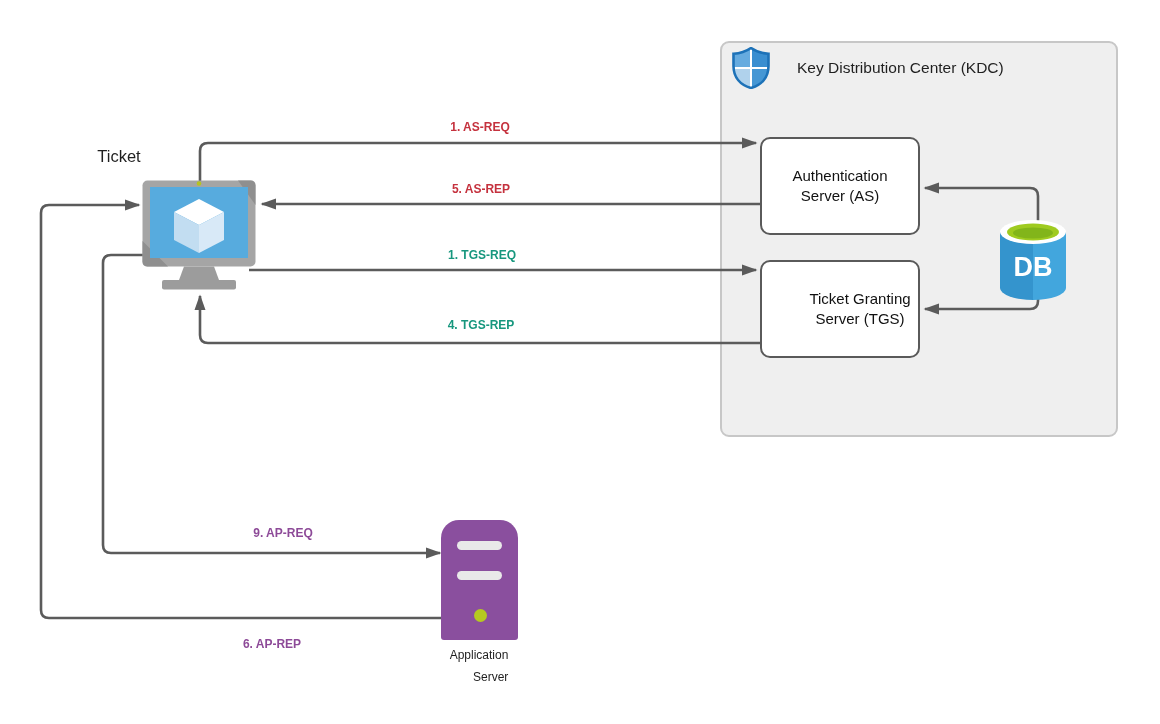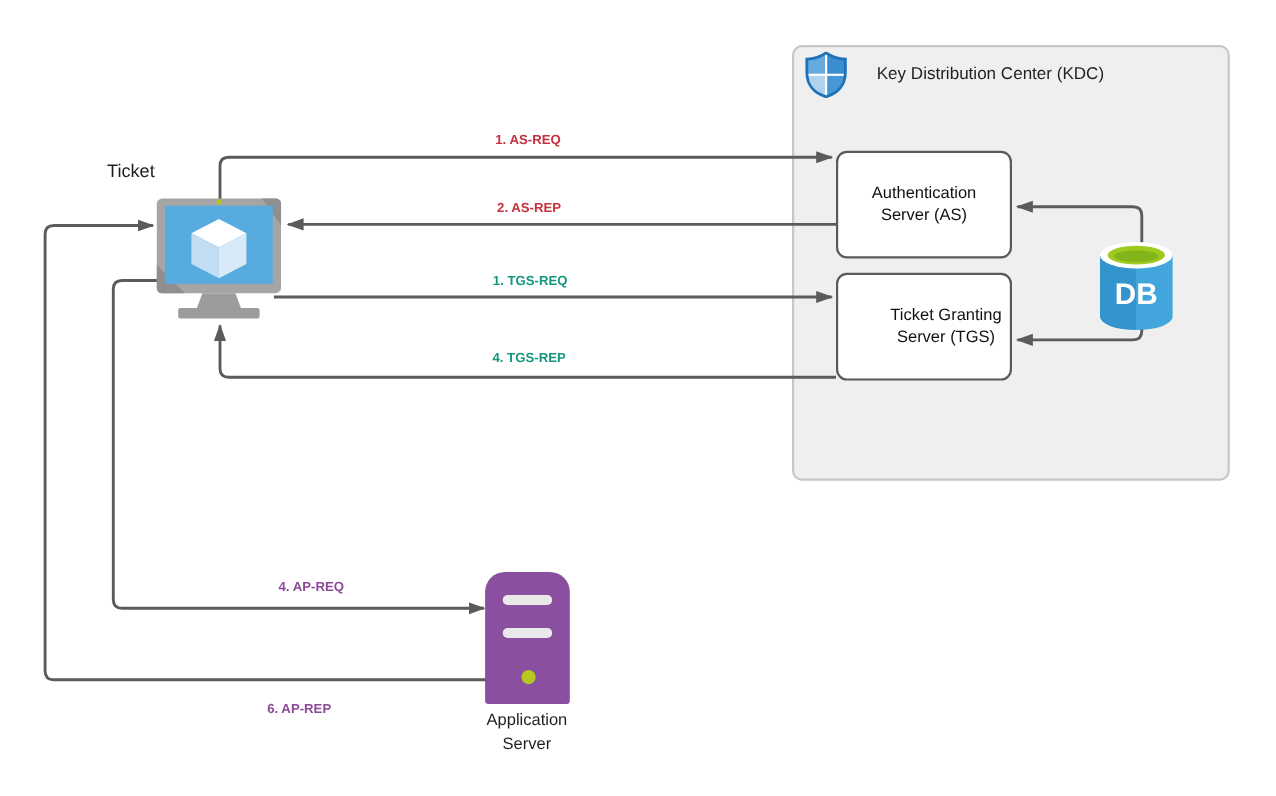--- a/index.html
+++ b/index.html
@@ -20,34 +20,34 @@
     left:797px;top:59px;font-size:15.5px;color:#1f1f1f;white-space:nowrap;
   }
   
   .node-box{
     background:#ffffff;border:2.5px solid #5a5a5a;border-radius:10px;
     box-sizing:border-box;display:flex;align-items:center;justify-content:center;
     text-align:center;font-size:15px;line-height:20px;color:#111;
     white-space:pre-line;
   }
   .as-box{left:760px;top:137px;width:160px;height:98px;}
-  .tgs-box{left:760px;top:248px;width:160px;height:98px;padding-left:40px;}
+  .tgs-box{left:760px;top:260px;width:160px;height:98px;padding-left:40px;}
   
   .msg-label{
     font-weight:bold;font-size:12px;white-space:nowrap;
     transform:translateX(-50%);
   }
   .c-red{color:#c5323e;}
   .c-teal{color:#17977e;}
   .c-purple{color:#8d4a98;}
   
   .client-label{left:119px;top:147px;font-size:16.5px;color:#1f1f1f;transform:translateX(-50%);}
   .app-label{
-    left:479px;top:644px;font-size:15px;line-height:22px;color:#1f1f1f;
-    text-align:center;white-space:pre-line;transform:translateX(-50%);
+    left:479px;top:644px;font-size:12px;line-height:22px;color:#1f1f1f;
+    text-align:right;white-space:pre-line;transform:translateX(-50%);
   }
   
   .app-server{
     left:441px;top:520px;width:77px;height:120px;background:#8a4f9e;
     border-radius:18px 18px 3px 3px;
   }
   .app-server .slot{
     position:absolute;left:16px;width:45px;height:9px;border-radius:4.5px;background:#e9e9e9;
   }
   .app-server .slot1{top:21px;}
@@ -137,19 +137,19 @@
 
   <div class="abs app-server">
     <div class="slot slot1"></div>
     <div class="slot slot2"></div>
     <div class="led"></div>
   </div>
   <div class="abs app-label">Application
 Server</div>
 
   <div class="abs msg-label c-red" style="left:480px;top:120px">1. AS-REQ</div>
-  <div class="abs msg-label c-red" style="left:481px;top:182px">2. AS-REP</div>
+  <div class="abs msg-label c-red" style="left:481px;top:182px">5. AS-REP</div>
   <div class="abs msg-label c-teal" style="left:482px;top:248px">1. TGS-REQ</div>
   <div class="abs msg-label c-teal" style="left:481px;top:318px">4. TGS-REP</div>
-  <div class="abs msg-label c-purple" style="left:283px;top:526px">4. AP-REQ</div>
+  <div class="abs msg-label c-purple" style="left:283px;top:526px">9. AP-REQ</div>
   <div class="abs msg-label c-purple" style="left:272px;top:637px">6. AP-REP</div>
 
 </div>
 
 </body></html>

